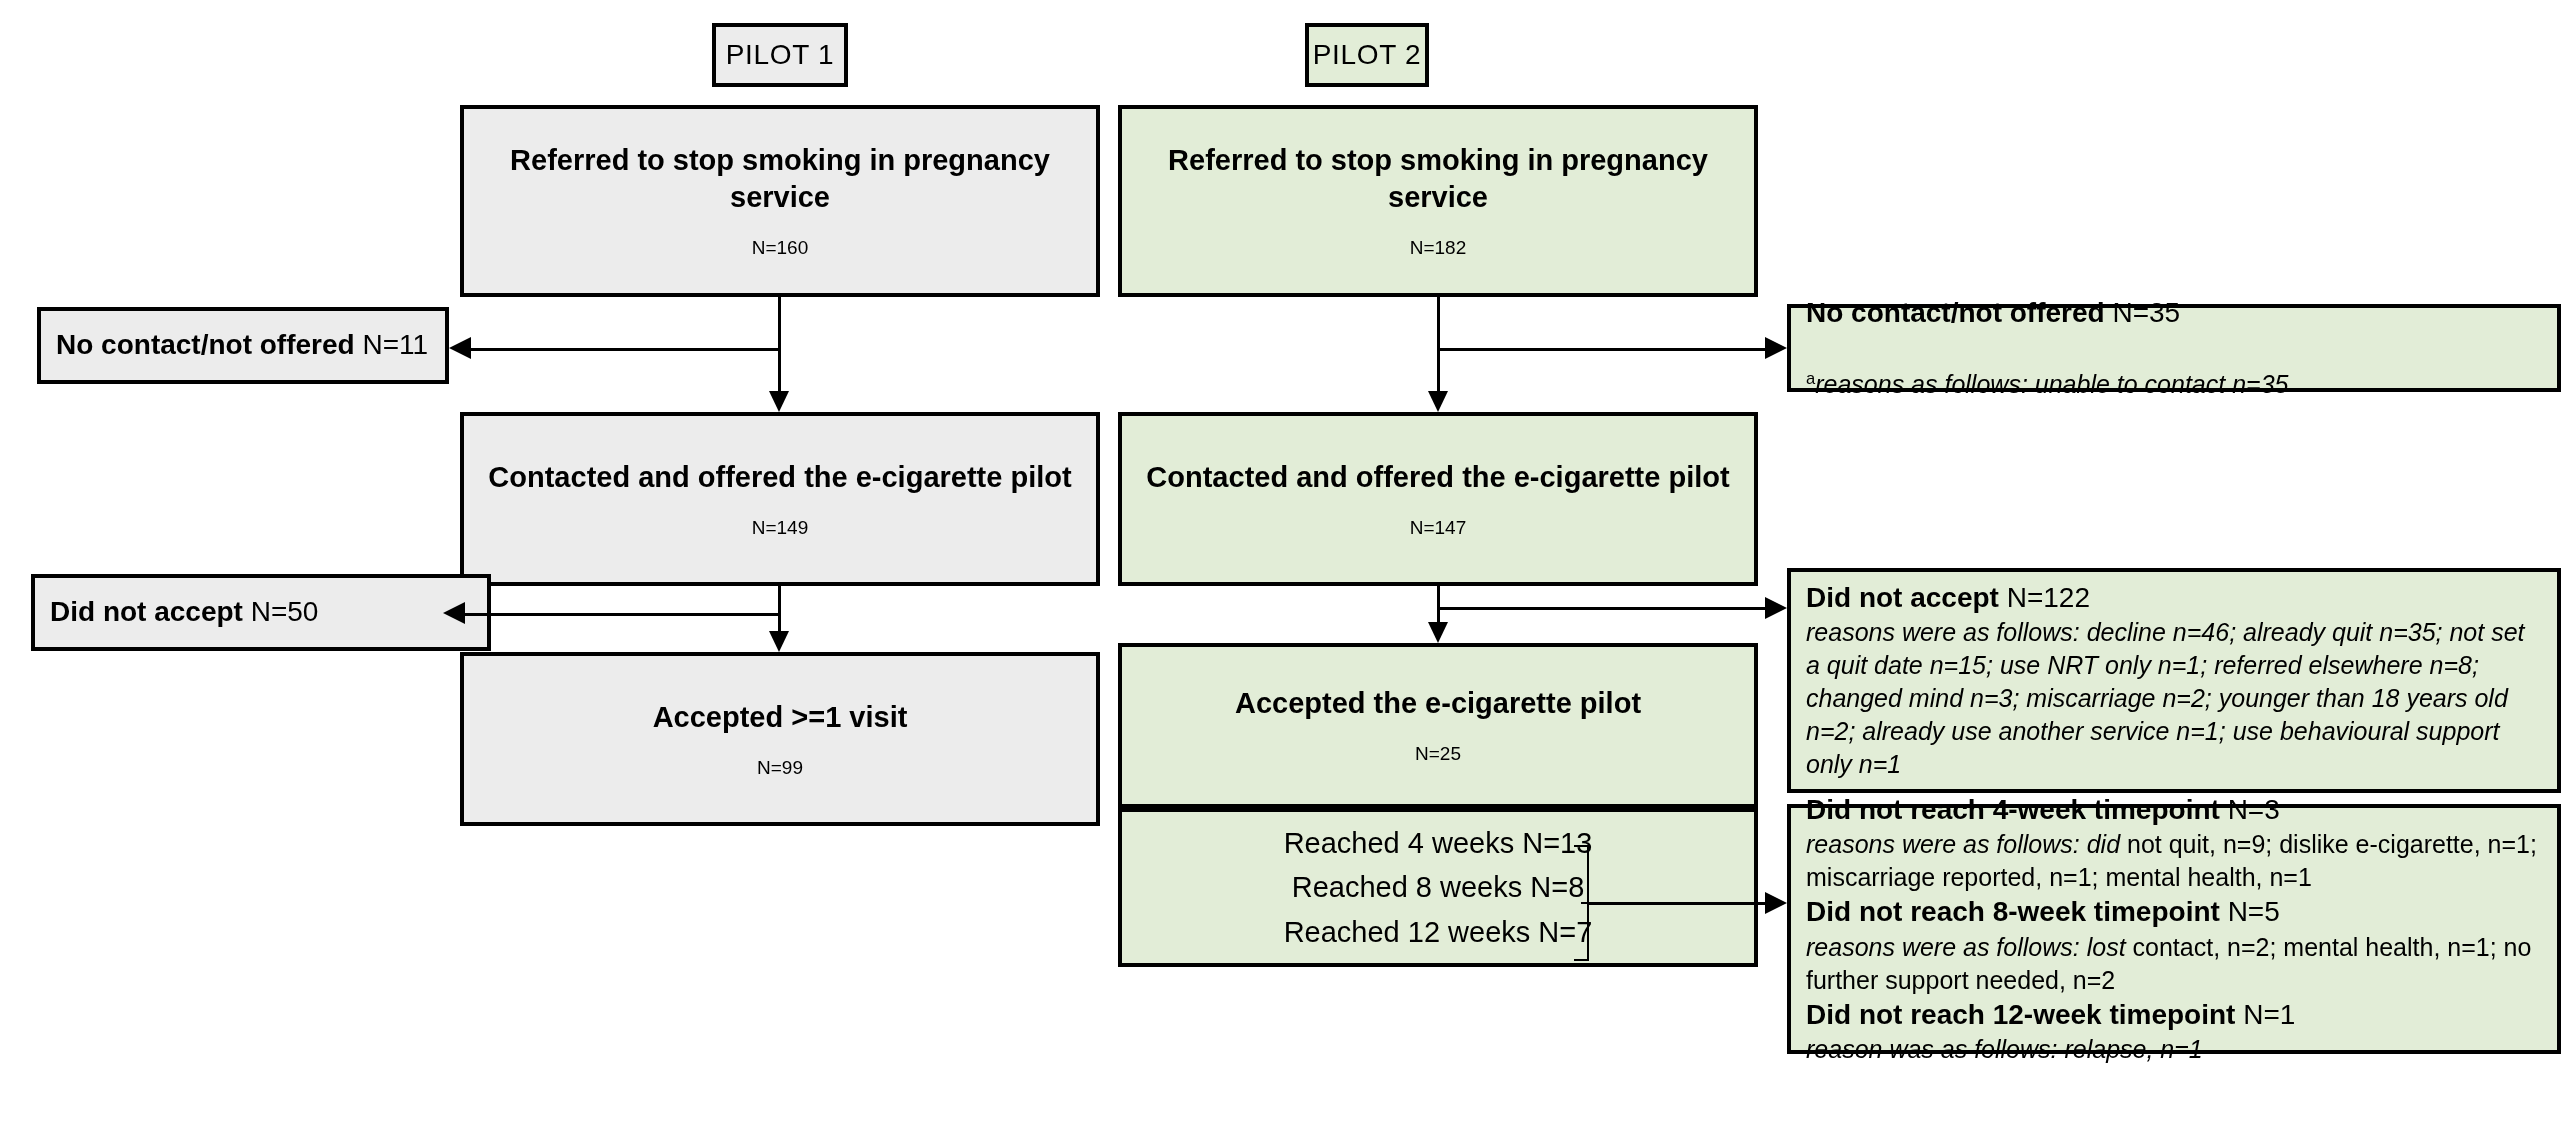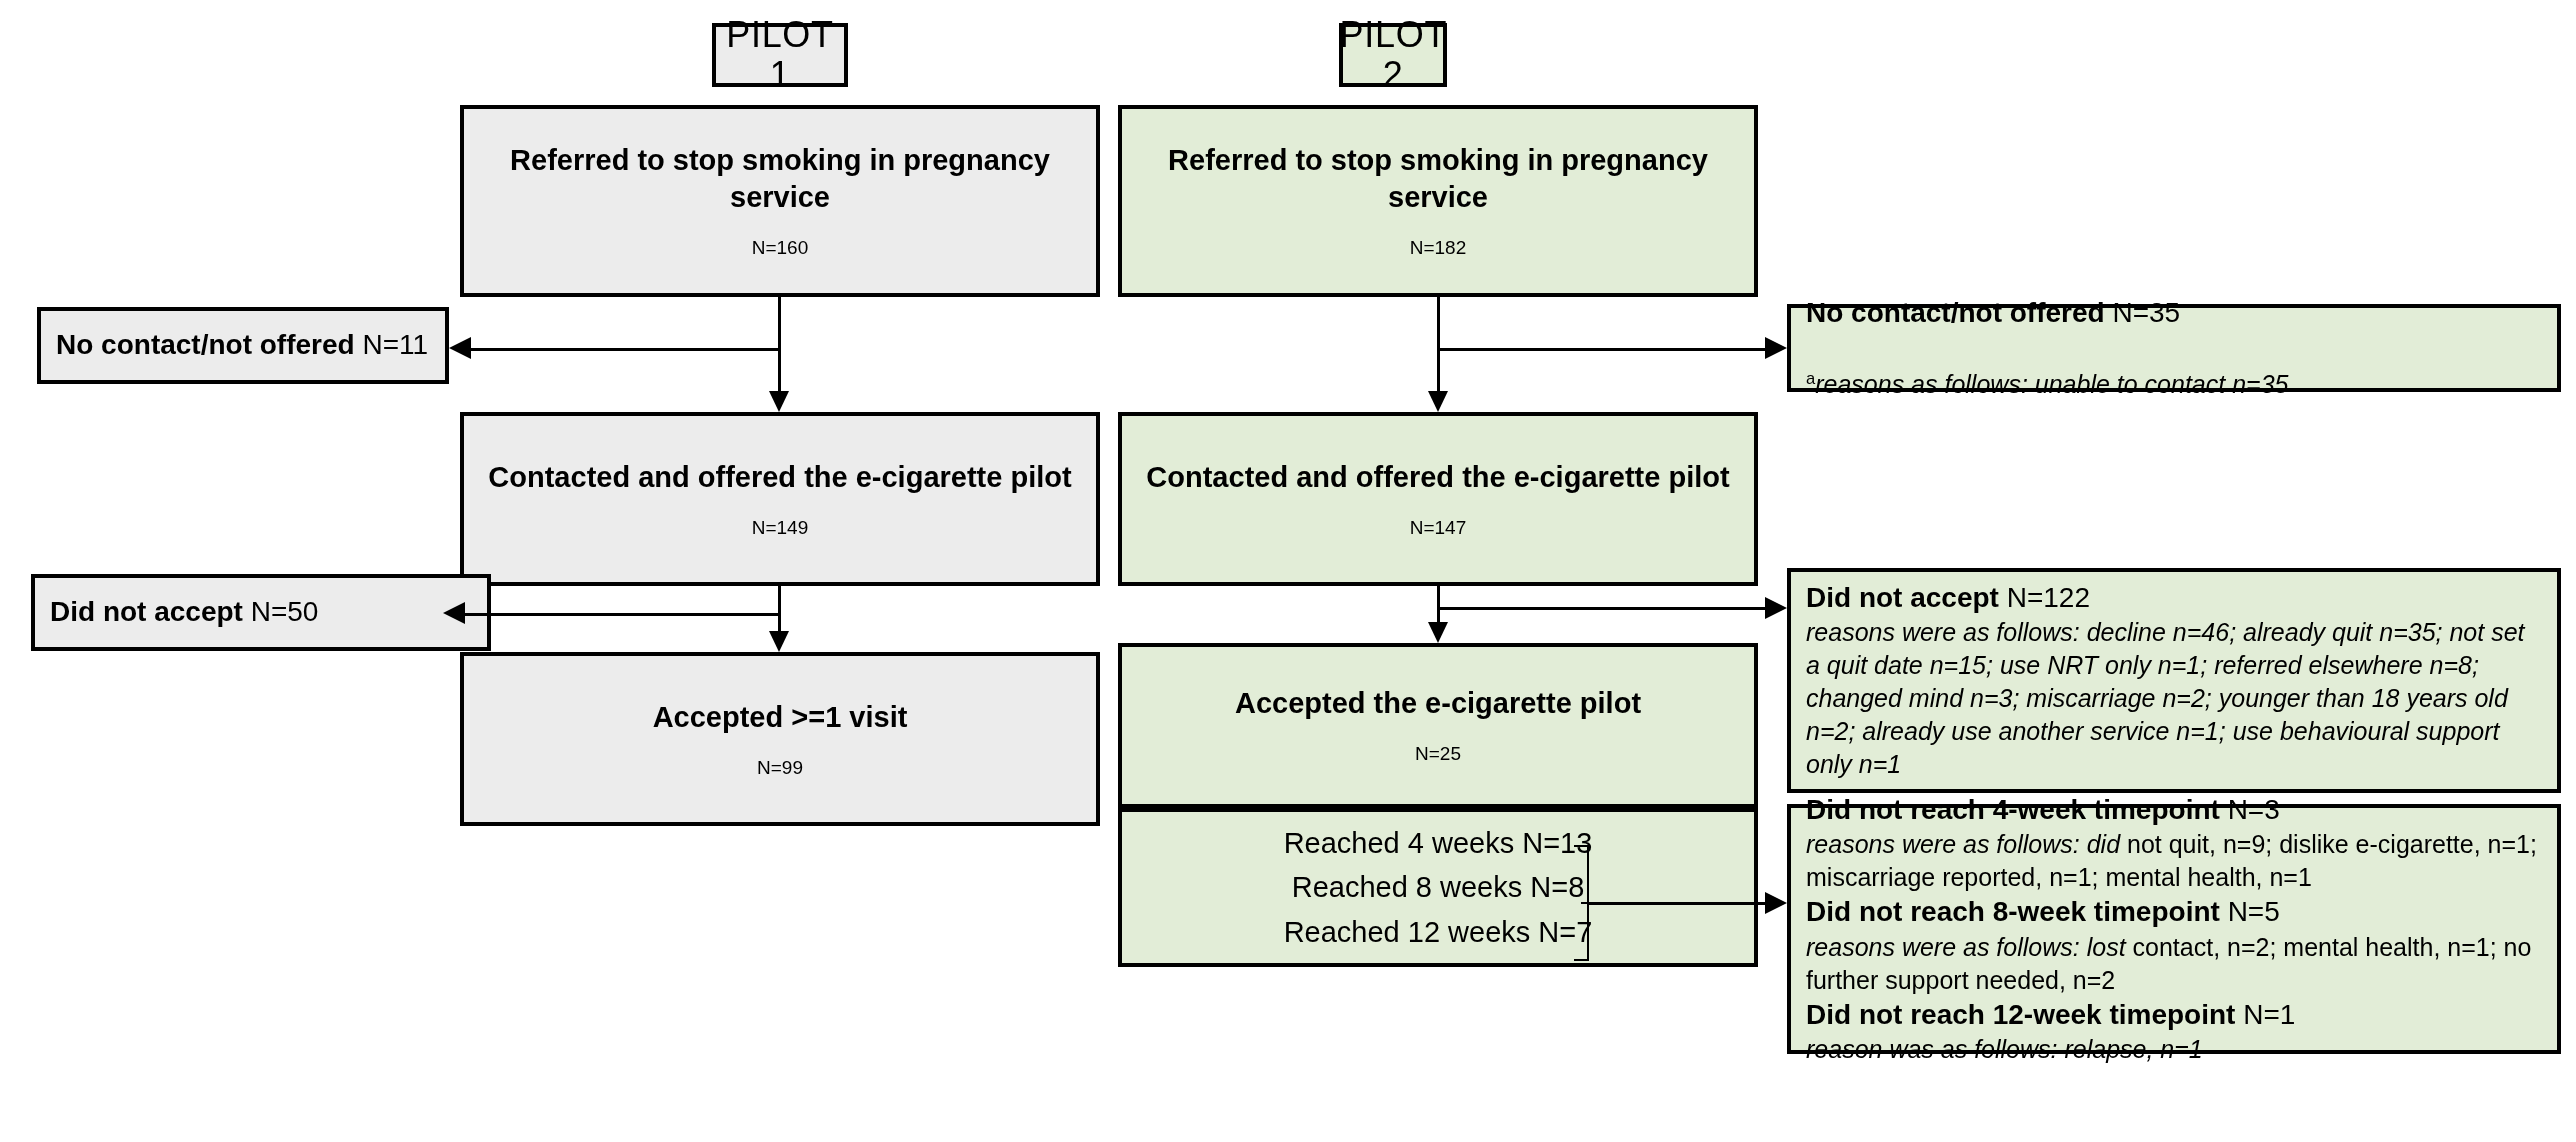--- a/index.html
+++ b/index.html
@@ -20,21 +20,21 @@
     flex-direction:column;
     justify-content:center;
   }
   .box.grey{background:#ECECEC;}
   .box.green{background:#E2EDD7;}
 
   .center{align-items:center;text-align:center;}
   .leftal{align-items:flex-start;text-align:left;}
 
   .pilot-label{
-    font-size:36px;
+    font-size:28px;
     font-weight:400;
     letter-spacing:0.7px;
     line-height:1.1;
   }
 
   .node-title{
     font-size:29px;
     font-weight:700;
     line-height:1.25;
     padding:0 12.4px;
@@ -112,21 +112,21 @@
 </style>
 </head>
 <body>
 
 <div class="stage">
 
   <div class="box grey center pilot-box" style="left:712px;top:23px;width:136px;height:64px;">
     <span class="pilot-label">PILOT 1</span>
   </div>
 
-  <div class="box green center pilot-box" style="left:1339px;top:23px;width:108px;height:64px;">
+  <div class="box green center pilot-box" style="left:1305px;top:23px;width:124px;height:64px;">
     <span class="pilot-label">PILOT 2</span>
   </div>
 
   <div class="box grey center" style="left:460px;top:105px;width:640px;height:192px;">
     <div class="node-title">Referred to stop smoking in pregnancy service</div>
     <div class="node-count">N=160</div>
   </div>
 
   <div class="box green center" style="left:1118px;top:105px;width:640px;height:192px;">
     <div class="node-title">Referred to stop smoking in pregnancy service</div>

